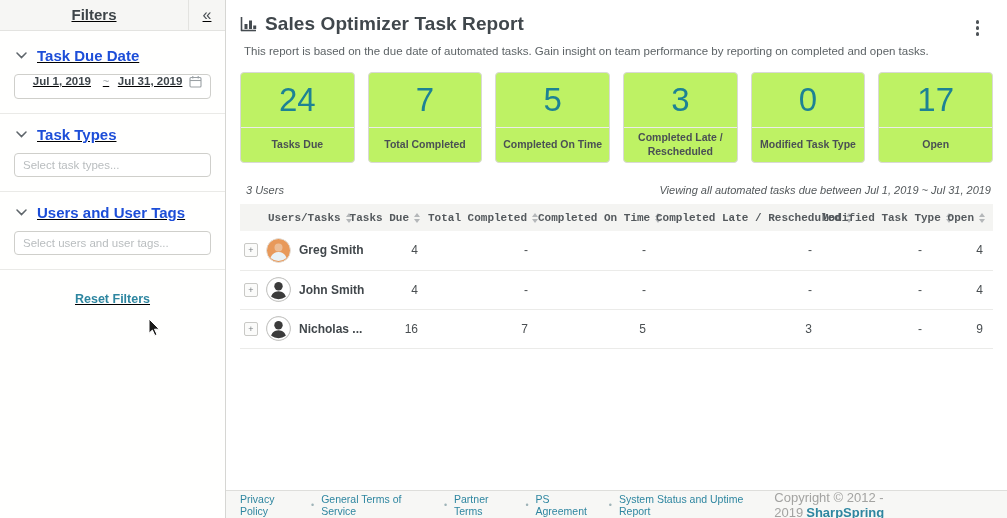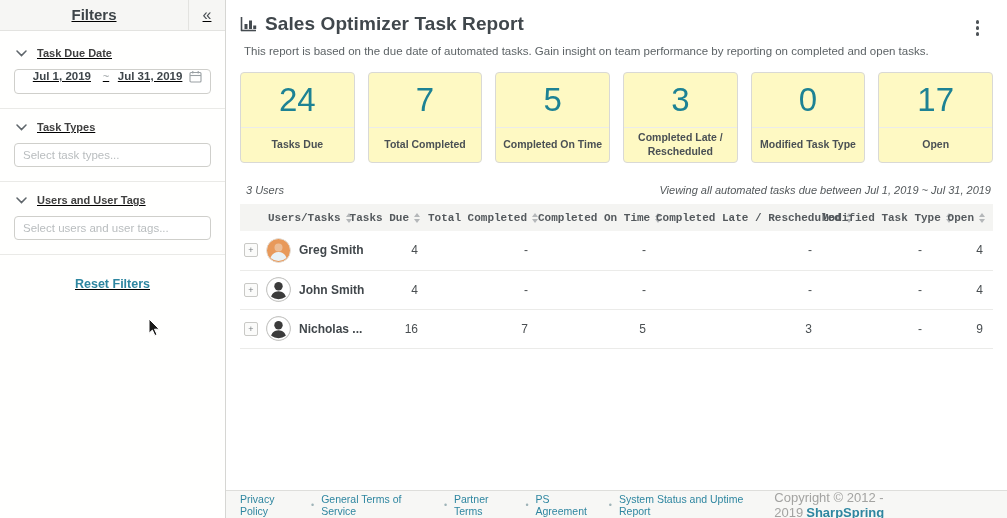--- a/index.html
+++ b/index.html
@@ -8,21 +8,21 @@
   .app { position:relative; display:flex; width:1007px; height:518px; background:#fff; }
 
   
   .sidebar { width:226px; flex:0 0 226px; border-right:1px solid #d6d6d3; display:flex; flex-direction:column; background:#fffffe;text-decoration:underline; }
   .sidebar-header { height:31px; flex:0 0 31px; display:flex; background:#f6f6f4; border-bottom:1px solid #e3e3e0; }
   .sidebar-title { flex:1; text-align:center; line-height:30px; font-size:15px; font-weight:bold; color:#3d4448; }
   .collapse-btn { width:37px; border-left:1px solid #e3e3e0; display:flex; align-items:center; justify-content:center;
                   font-size:16px; color:#474d52; cursor:pointer; }
   .sidebar-body { flex:1; padding:4px 14px 0; position:relative; }
   .section-head { display:flex; align-items:center; gap:10px; padding:12px 2px 10px; cursor:pointer; }
-  .section-label { font-size:11px; font-weight:bold; color:#404040; }
+  .section-label { font-size:15px; font-weight:bold; color:#1d4ed8; }
   .chev { flex:0 0 auto; display:block; }
   .date-box { display:flex; align-items:flex-start; height:25px; border:1px solid #cfcfcb; border-radius:4px;
               background:#fff; padding:0 8px; cursor:pointer; }
   .date-box .d { flex:1; text-align:center; font-size:11.5px; font-weight:bold; color:#3f464b; }
   .date-box .tilde { font-size:11px; color:#9aa0a3; padding:0 2px; }
   .text-input { width:100%; height:24px; border:1px solid #cfcfcb; border-radius:4px; padding:0 8px;
                 font-size:11.5px; color:#555; background:#fff; font-family:"Liberation Sans",sans-serif; }
   .text-input::placeholder { color:#b9bdbf; opacity:1; }
   .sb-divider { height:1px; background:#eaeae7; margin:14px -14px 0; }
   .reset-link { margin-top:22px; text-align:center; font-size:12.5px; font-weight:bold;
@@ -31,21 +31,21 @@
   
   .main { flex:1; display:flex; flex-direction:column; background:#fff; position:relative; }
   .main-body { flex:1; padding:10px 14px 0; position:relative; }
   .title-row { display:flex; align-items:center; gap:8px; padding-top:3px; }
   .page-title { font-size:19px; font-weight:bold; color:#40474c; letter-spacing:.1px; }
   .kebab { position:absolute; top:16px; right:24px; display:flex; flex-direction:column; gap:2.5px; padding:4px; cursor:pointer; }
   .kebab i { width:3.5px; height:3.5px; border-radius:50%; background:#4d5357; }
   .description { margin-top:10px; font-size:11.5px; color:#5d6366; padding-left:4px; }
 
   .cards { display:flex; gap:13px; margin-top:15px; }
-  .card { flex:1; height:91px; border:1px solid #d9d9d6; border-radius:4px; background:#fef9c3;
+  .card { flex:1; height:91px; border:1px solid #d9d9d6; border-radius:4px; background:#bef264;
           display:flex; flex-direction:column; overflow:hidden; }
   .card-value { flex:1; display:flex; align-items:center; justify-content:center;
                 font-size:33px; color:var(--accent,#1d8294); border-bottom:1px solid #ececea; }
   .card-label { min-height:34px; display:flex; align-items:center; justify-content:center; text-align:center;
                 font-size:10.5px; font-weight:bold; color:#4a5054; line-height:1.3; padding:3px 6px; }
 
   .summary-row { display:flex; justify-content:space-between; align-items:flex-end;
                  margin-top:21px; font-size:11px; font-style:italic; color:#53585b; padding:0 2px 0 6px; }
 
   table.report { width:100%; border-collapse:collapse; table-layout:fixed; margin-top:8px; }

